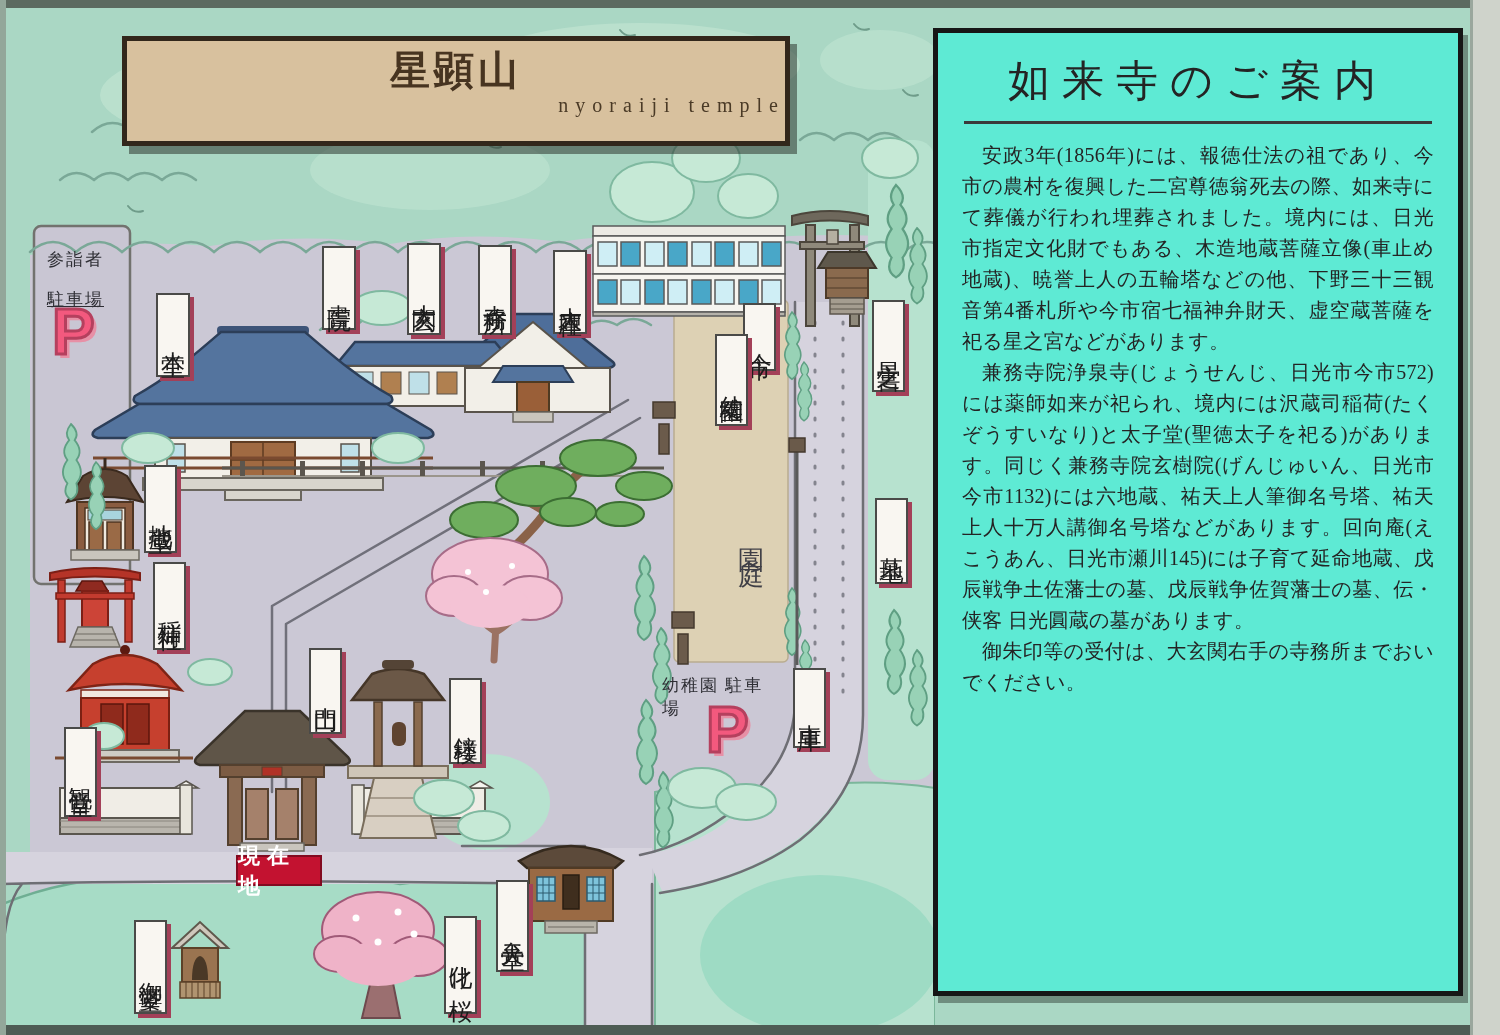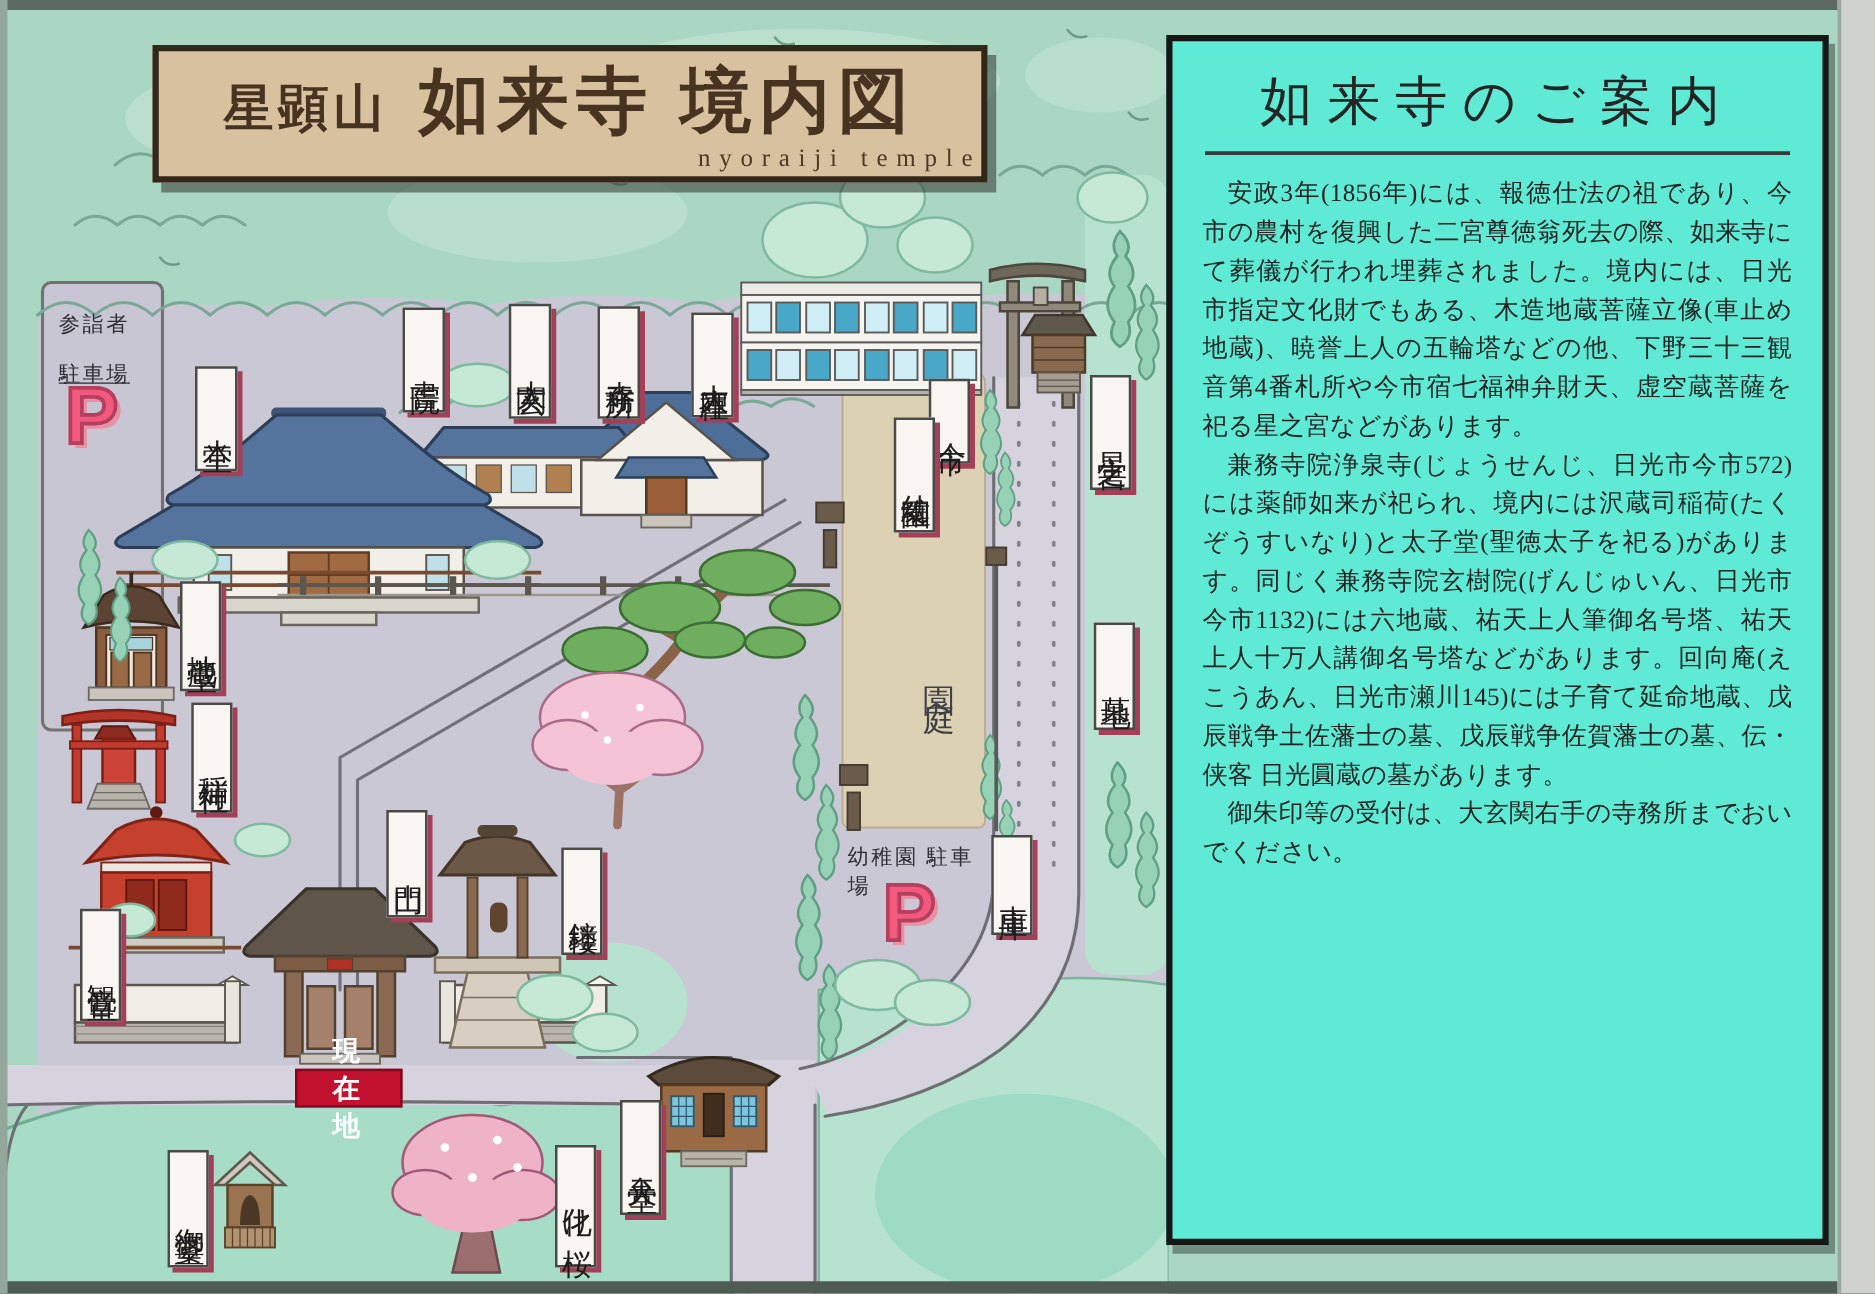--- a/index.html
+++ b/index.html
@@ -26,21 +26,21 @@
     border-bottom:3px solid #3a3a3a;margin:4px 2px 16px;}
   .panel-body p{margin:0;font-size:20px;line-height:31px;text-align:justify;text-indent:1em;letter-spacing:.3px;}
   
   #map-art{position:absolute;left:0;top:0;z-index:1;}
   #map-labels{position:absolute;left:0;top:0;width:935px;height:1035px;z-index:20;}
   .map-label{position:absolute;box-sizing:border-box;color:#1c1c1c;}
   .tablet-v{background:#f9f6f1;border:2px solid #4a4a48;box-shadow:4px 4px 0 #a34058;
     writing-mode:vertical-rl;text-orientation:upright;font-size:24px;line-height:1;
     display:flex;align-items:center;justify-content:center;letter-spacing:3px;}
   .red-h{background:#c31230;border:2px solid #820a20;color:#fff;font-size:22px;font-weight:bold;
-    display:flex;align-items:center;justify-content:center;letter-spacing:7px;padding-left:28px;}
+    display:flex;align-items:center;justify-content:center;letter-spacing:7px;}
   .plain-v{writing-mode:vertical-rl;text-orientation:upright;font-size:26px;letter-spacing:12px;
     color:#3f3f46;display:flex;align-items:center;justify-content:center;}
   .plain-h{font-size:17px;color:#2e2e34;letter-spacing:2px;}
   .p-icon{font-family:"Liberation Sans","DejaVu Sans",sans-serif;font-weight:bold;font-size:64px;
     color:#f3597e;-webkit-text-stroke:3px #b5405e;text-shadow:4px 4px 0 #e790a6;line-height:1;}
 </style>
 </head>
 <body>
 
 <div id="board">
@@ -359,31 +359,30 @@
       <div class="map-label tablet-v" style="left: 153px; top: 562px; width: 33px; height: 88px;">稲荷社</div>
       <div class="map-label tablet-v" style="left: 64px; top: 727px; width: 33px; height: 90px;">観音堂</div>
       <div class="map-label tablet-v" style="left: 309px; top: 648px; width: 33px; height: 86px;">山門</div>
       <div class="map-label tablet-v" style="left: 449px; top: 678px; width: 33px; height: 86px;">鐘楼</div>
       <div class="map-label tablet-v" style="left: 793px; top: 668px; width: 33px; height: 80px;">車庫</div>
       <div class="map-label tablet-v" style="left: 496px; top: 880px; width: 33px; height: 92px;">弁天堂</div>
       <div class="map-label tablet-v" style="left: 444px; top: 916px; width: 33px; height: 98px;">化け桜</div>
       <div class="map-label tablet-v" style="left: 134px; top: 920px; width: 33px; height: 94px;">御婆堂</div>
       <div class="map-label red-h" style="left: 236px; top: 855px; width: 86px; height: 31px;">現在地</div>
       <div class="map-label plain-v" style="left: 735px; top: 503px; width: 32px; height: 74px;">園庭</div>
-      <div class="map-label plain-h" style="left: 678px; top: 674px; width: 120px; height: 26px;">幼稚園 駐車場</div>
+      <div class="map-label plain-h" style="left: 662px; top: 674px; width: 120px; height: 26px;">幼稚園 駐車場</div>
       <div class="map-label plain-h" style="left: 47px; top: 248px; width: 80px; height: 28px;">参詣者</div>
       <div class="map-label plain-h" style="left: 47px; top: 288px; width: 80px; height: 28px; text-decoration: underline;">駐車場</div>
       <div class="map-label p-icon" style="left: 52px; top: 300px; width: 62px; height: 78px;">P</div>
       <div class="map-label p-icon" style="left: 706px; top: 698px; width: 62px; height: 78px;">P</div>
     </div>
 
   <div id="title-banner">
     <div class="banner-row">
       <span class="banner-mountain">星顕山</span>
-      <span class="banner-title">如来寺 境内図</span>
     </div>
     <div class="banner-sub">nyoraiji temple</div>
   </div>
 
   <div id="info-panel">
     <div class="panel-title">如来寺のご案内</div>
     <div class="panel-body" id="panel-body">
         <p>安政3年(1856年)には、報徳仕法の祖であり、今市の農村を復興した二宮尊徳翁死去の際、如来寺にて葬儀が行われ埋葬されました。境内には、日光市指定文化財でもある、木造地蔵菩薩立像(車止め地蔵)、暁誉上人の五輪塔などの他、下野三十三観音第4番札所や今市宿七福神弁財天、虚空蔵菩薩を祀る星之宮などがあります。</p>
         <p>兼務寺院浄泉寺(じょうせんじ、日光市今市572)には薬師如来が祀られ、境内には沢蔵司稲荷(たくぞうすいなり)と太子堂(聖徳太子を祀る)があります。同じく兼務寺院玄樹院(げんじゅいん、日光市今市1132)には六地蔵、祐天上人筆御名号塔、祐天上人十万人講御名号塔などがあります。回向庵(えこうあん、日光市瀬川145)には子育て延命地蔵、戊辰戦争土佐藩士の墓、戊辰戦争佐賀藩士の墓、伝・侠客 日光圓蔵の墓があります。</p>
         <p>御朱印等の受付は、大玄関右手の寺務所までおいでください。</p>

